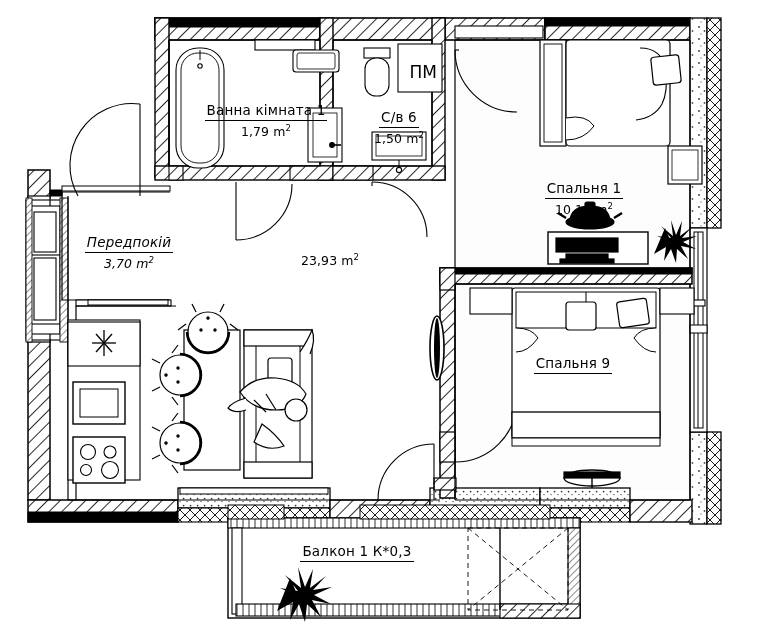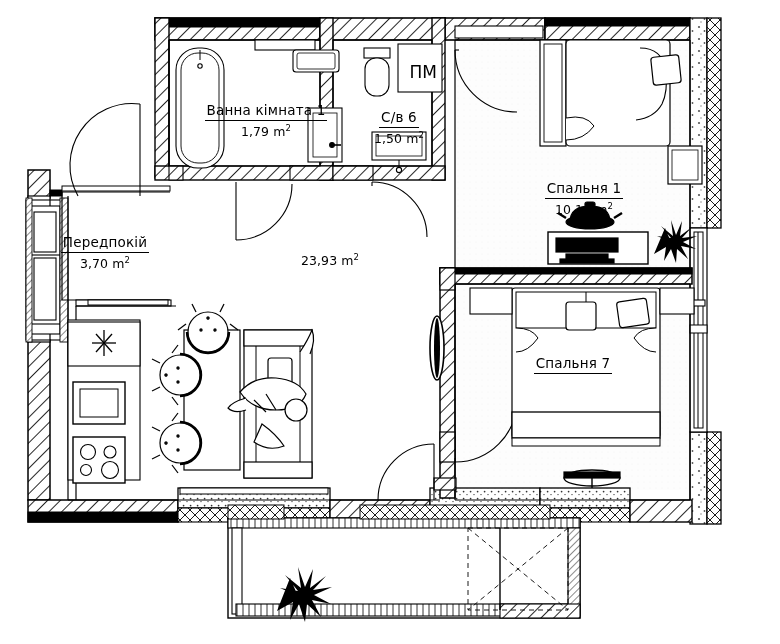--- a/index.html
+++ b/index.html
@@ -394,30 +394,31 @@
     <span class="nm">С/в 6</span>
     <span class="ar"><span>1,50</span> <span>m</span><sup>2</sup></span>
   </div>
 
   <div class="lbl" style="left:504px; top:162px; width:160px;margin-top:16px;">
     <span class="nm">Спальня 1</span>
     <span class="ar"><span>10,16</span> <span>m</span><sup>2</sup></span>
   </div>
 
   <div class="lbl" style="left:493px; top:353px; width:160px;">
-    <span class="nm">Спальня 7</span>
-  </div>
-
-  <div class="lbl" style="left:30px; top:232px; width:150px;">
+    <span class="nm">Спальня 9</span>
+  </div>
+
+  <div class="lbl" style="left:54px; top:232px; width:150px;font-style:italic;">
     <span class="nm">Передпокій</span>
     <span class="ar"><span>3,70</span> <span>m</span><sup>2</sup></span>
   </div>
 
   <div class="lbl" style="left:235px; top:250px; width:190px;">
     <span class="ar"><span>23,93</span> <span>m</span><sup>2</sup></span>
   </div>
 
   <div class="lbl" style="left:257px; top:541px; width:200px;">
+    <span class="nm">Балкон 1 К*0,3</span>
   </div>
 
   <div class="tag" style="left:405px; top:62px; width:32px;">ПМ</div>
 
 </div>
 
 </body></html>

